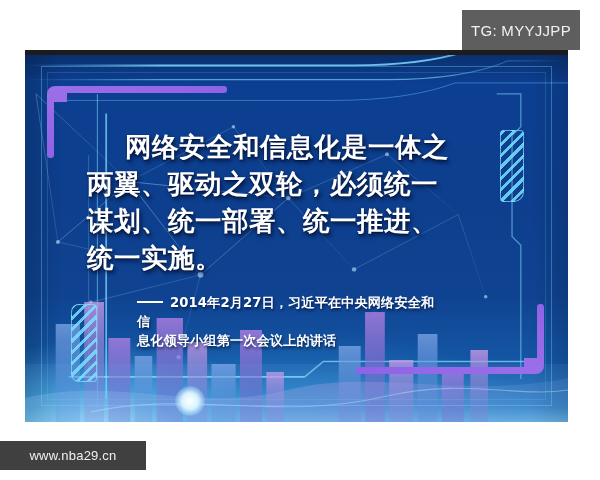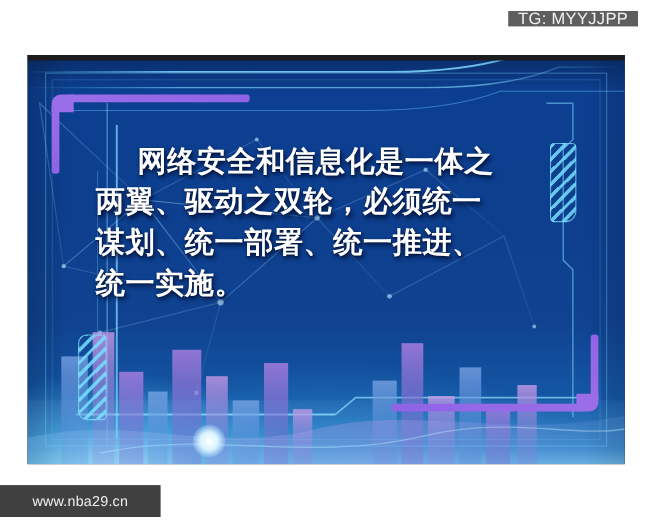--- a/index.html
+++ b/index.html
@@ -7,21 +7,21 @@
     width:600px;height:480px;
     background:#ffffff;
     font-family:"Liberation Sans", sans-serif;
     overflow:hidden;
     position:relative;
   }
 
   
   #tg-badge{
     position:absolute;left:462px;top:10px;
-    width:118px;height:14px;
+    width:118px;height:40px;
     background:#5e5e5e;
     display:flex;align-items:center;justify-content:center;
   }
   #tg-badge span{
     color:#f2f2f2;font-size:15px;letter-spacing:.3px;
     font-family:"Liberation Sans", sans-serif;white-space:nowrap;
   }
 
   
   #site-watermark{
@@ -265,20 +265,24 @@
       <div class="h"></div>
       <div class="v"></div>
   </div>
 
   <div id="glow-dot"></div>
 
   <div id="poster-top-strip"></div>
 
   <div id="quote">网络安全和信息化是一体之两翼、驱动之双轮，必须统一谋划、统一部署、统一推进、统一实施。</div>
 
+  <div id="attribution">
+    <span class="dash"></span><span>2014年2月27日，习近平在中央网络安全和信</span><br>
+    <span>息化领导小组第一次会议上的讲话</span>
+  </div>
 
 </div>
 
 <div id="tg-badge">
   <span>TG: MYYJJPP</span>
 </div>
 
 <div id="site-watermark">
   <span>www.nba29.cn</span>
 </div>

